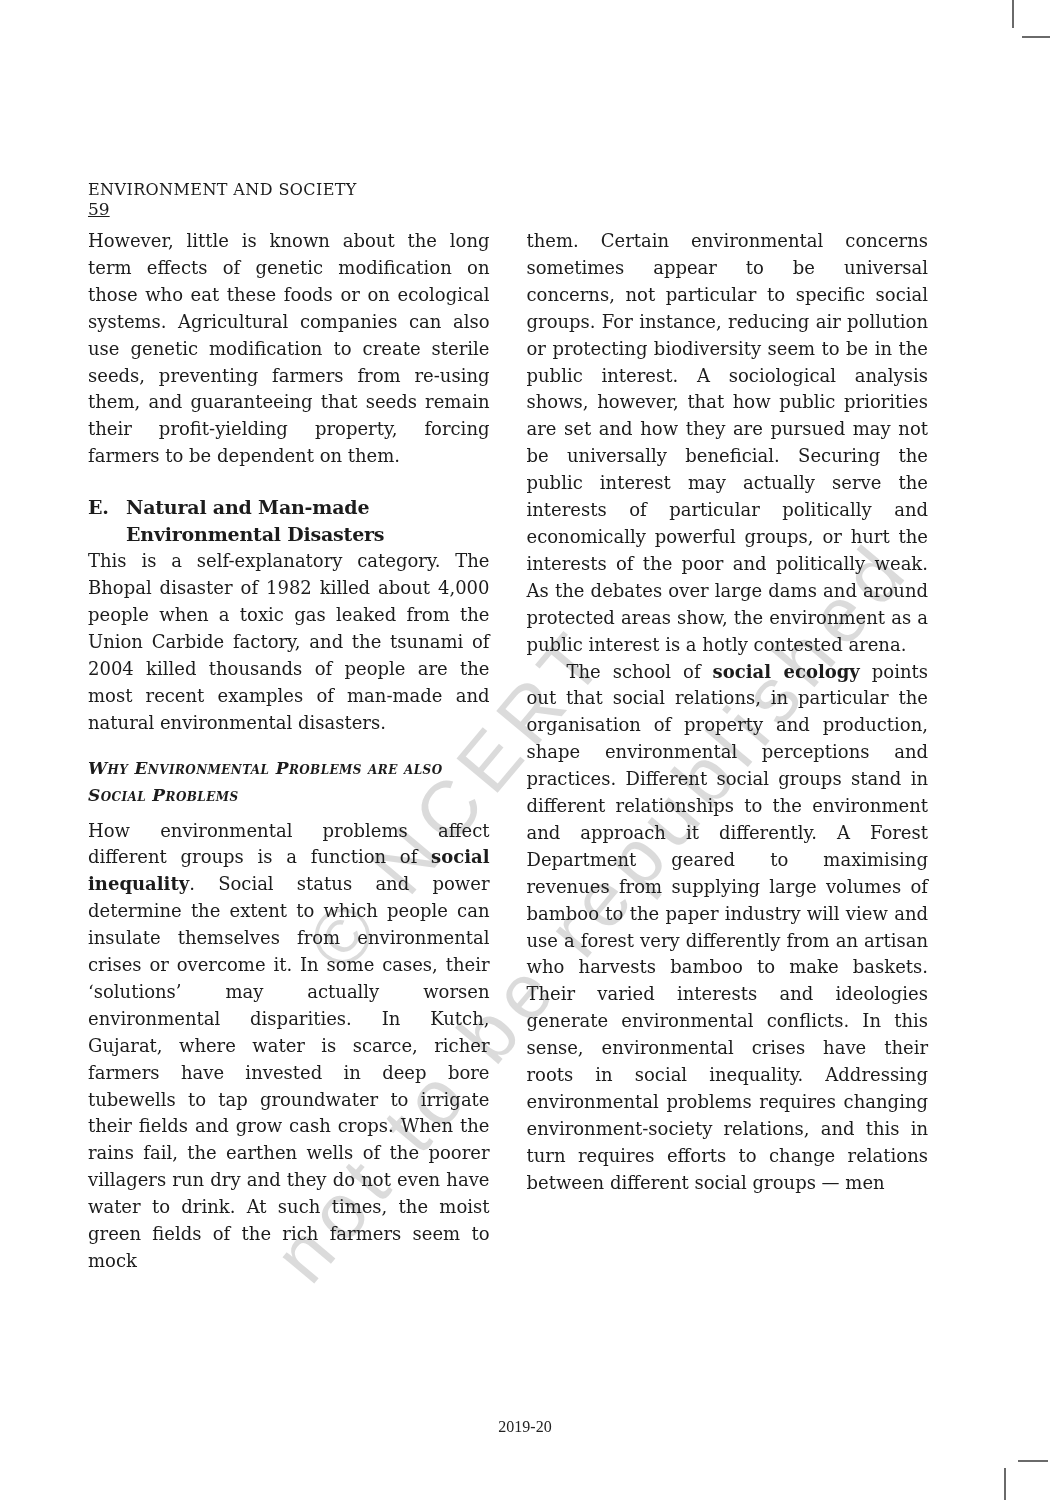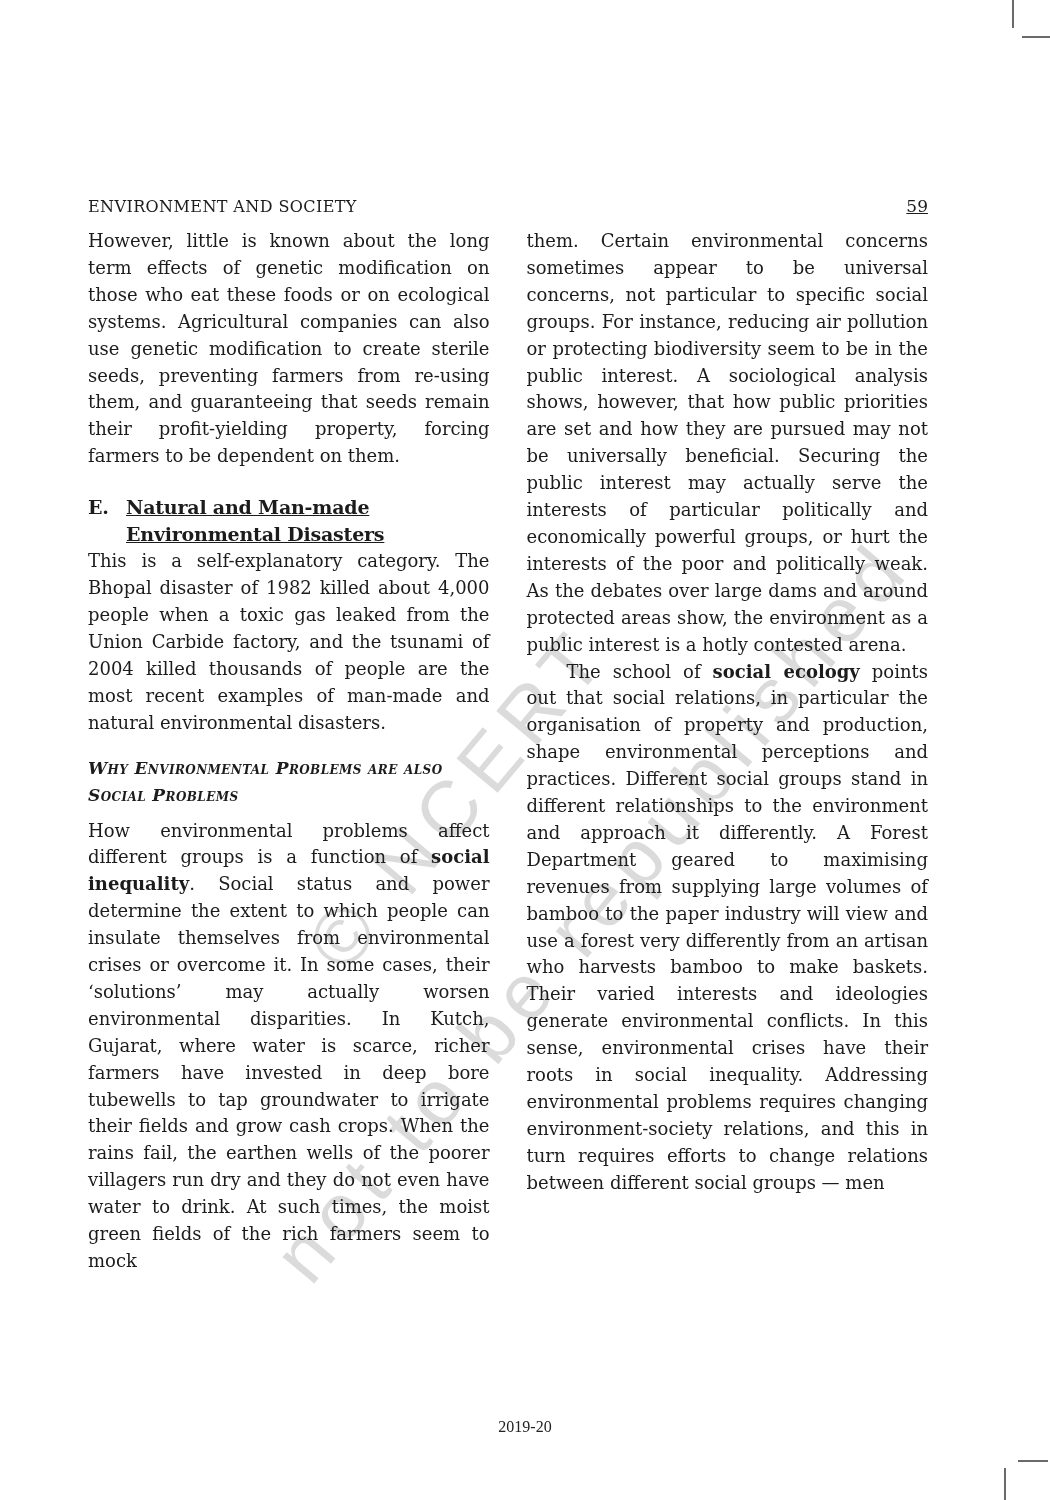--- a/index.html
+++ b/index.html
@@ -7,23 +7,23 @@
     width:1050px;height:1500px;
     background:#ffffff;
     position:relative;
     font-family:"DejaVu Serif", serif;
     color:#1c1c1c;
     overflow:hidden;
   }
 
   
   .header{
-    position:absolute;left:88px;top:196px;width:840px;
+    position:absolute;left:88px;top:180px;width:840px;
     display:flex;justify-content:space-between;align-items:baseline;
-    font-size:16px;letter-spacing:0.4px;
+    font-size:16px;letter-spacing:0.4px;flex-direction:column;
   }
   .header .title{font-size:16px;}
   .header .pagenum{font-size:17px;letter-spacing:0;text-decoration:underline;}
 
   
   .columns{
     position:absolute;left:88px;top:228px;width:840px;
     display:flex;gap:37px;
   }
   .col{width:401.5px;font-size:18px;line-height:26.9px;text-align:justify;}
@@ -35,21 +35,21 @@
 
   
   .subheading{
     display:flex;
     font-weight:bold;
     font-size:19px;line-height:27px;
     text-align:left;
     letter-spacing:-0.2px;
   }
   .subheading .label{width:38px;flex:0 0 38px;}
-  .subheading .subtitle{flex:1;text-decoration:underline;}
+  .subheading .subtitle{flex:1;}
 
   
   .sc-heading{
     font-weight:bold;
     font-variant:small-caps;
     font-size:17px;line-height:27px;
     text-align:left;
     letter-spacing:0.4px;
     margin:0;
     font-style:italic;

